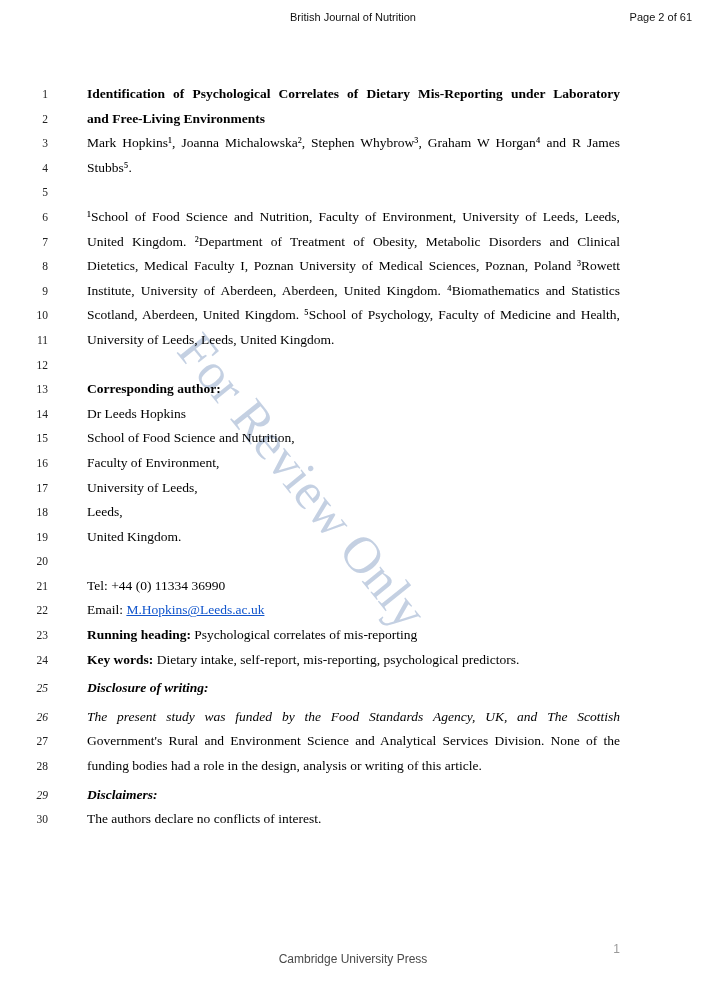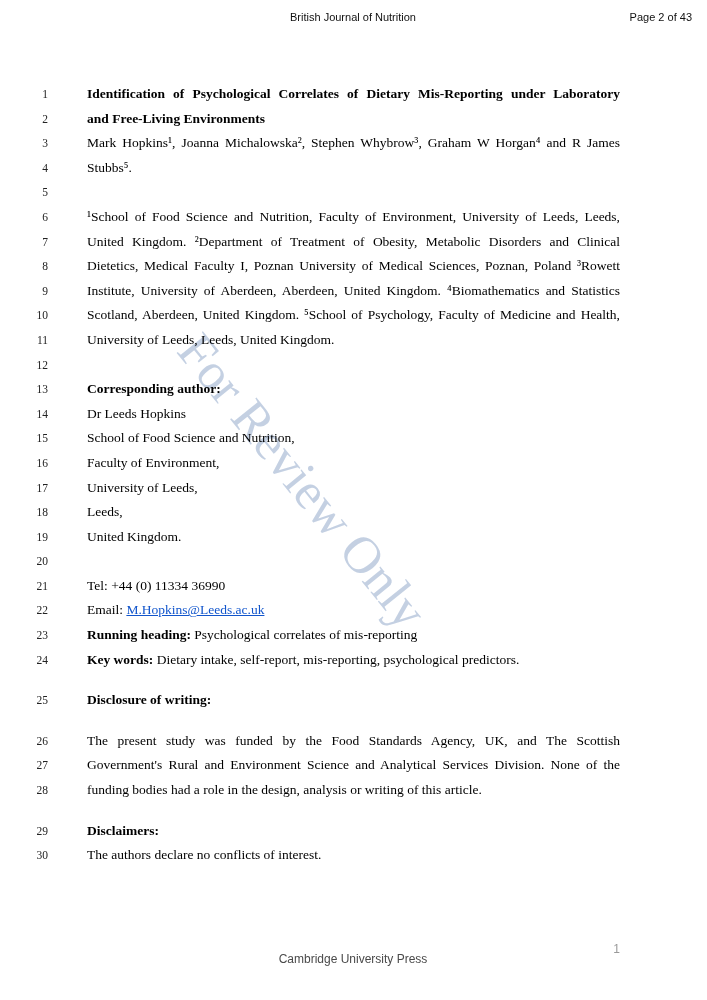--- a/index.html
+++ b/index.html
@@ -18,21 +18,21 @@
   .header .pageinfo { position: absolute; top: 0; right: 14px; }
   .content { position: absolute; top: 82px; left: 33px; right: 86px; z-index: 2; }
   .line { display: flex; line-height: 24.6px; font-size: 13.5px; }
   .line .num {
     flex: none; width: 15px; text-align: right;
     font-size: 11.5px; color: #222; margin-right: 39px; line-height: 24.6px;
   }
   .line .txt { flex: 1; min-width: 0; }
   .line.bold .txt { font-weight: 700; }
   .line.justify .txt { text-align: justify; text-align-last: justify; }
-  .line.gap { margin-top: 16px; }
+  .line.gap { margin-top: 4px; font-style: italic; }
   .b { font-weight: 700; }
   .email-link { color: var(--link, #1155cc); text-decoration: underline; cursor: pointer; }
   .watermark {
     position: absolute; left: 212px; top: 322px; z-index: 1;
     transform: rotate(51deg); transform-origin: 0 0;
     font-size: 52px; color: var(--watermark, #8ba3c7); opacity: 0.5;
     white-space: nowrap; font-family: "Liberation Serif", serif;
     pointer-events: none;
   }
   .footer-publisher {
@@ -44,21 +44,21 @@
     font-family: "Liberation Sans", sans-serif; font-size: 12px; color: #999; z-index: 2;
   }
 </style>
 </head>
 <body>
 
 <div class="page">
 
   <div class="header">
     <span class="journal">British Journal of Nutrition</span>
-    <span class="pageinfo">Page 2 of 43</span>
+    <span class="pageinfo">Page 2 of 61</span>
   </div>
 
   <div class="watermark">For Review Only</div>
 
   <div class="content">
 
     <div class="line bold justify">
       <span class="num">1</span>
       <span class="txt">Identification of Psychological Correlates of Dietary Mis-Reporting under Laboratory</span>
     </div>

